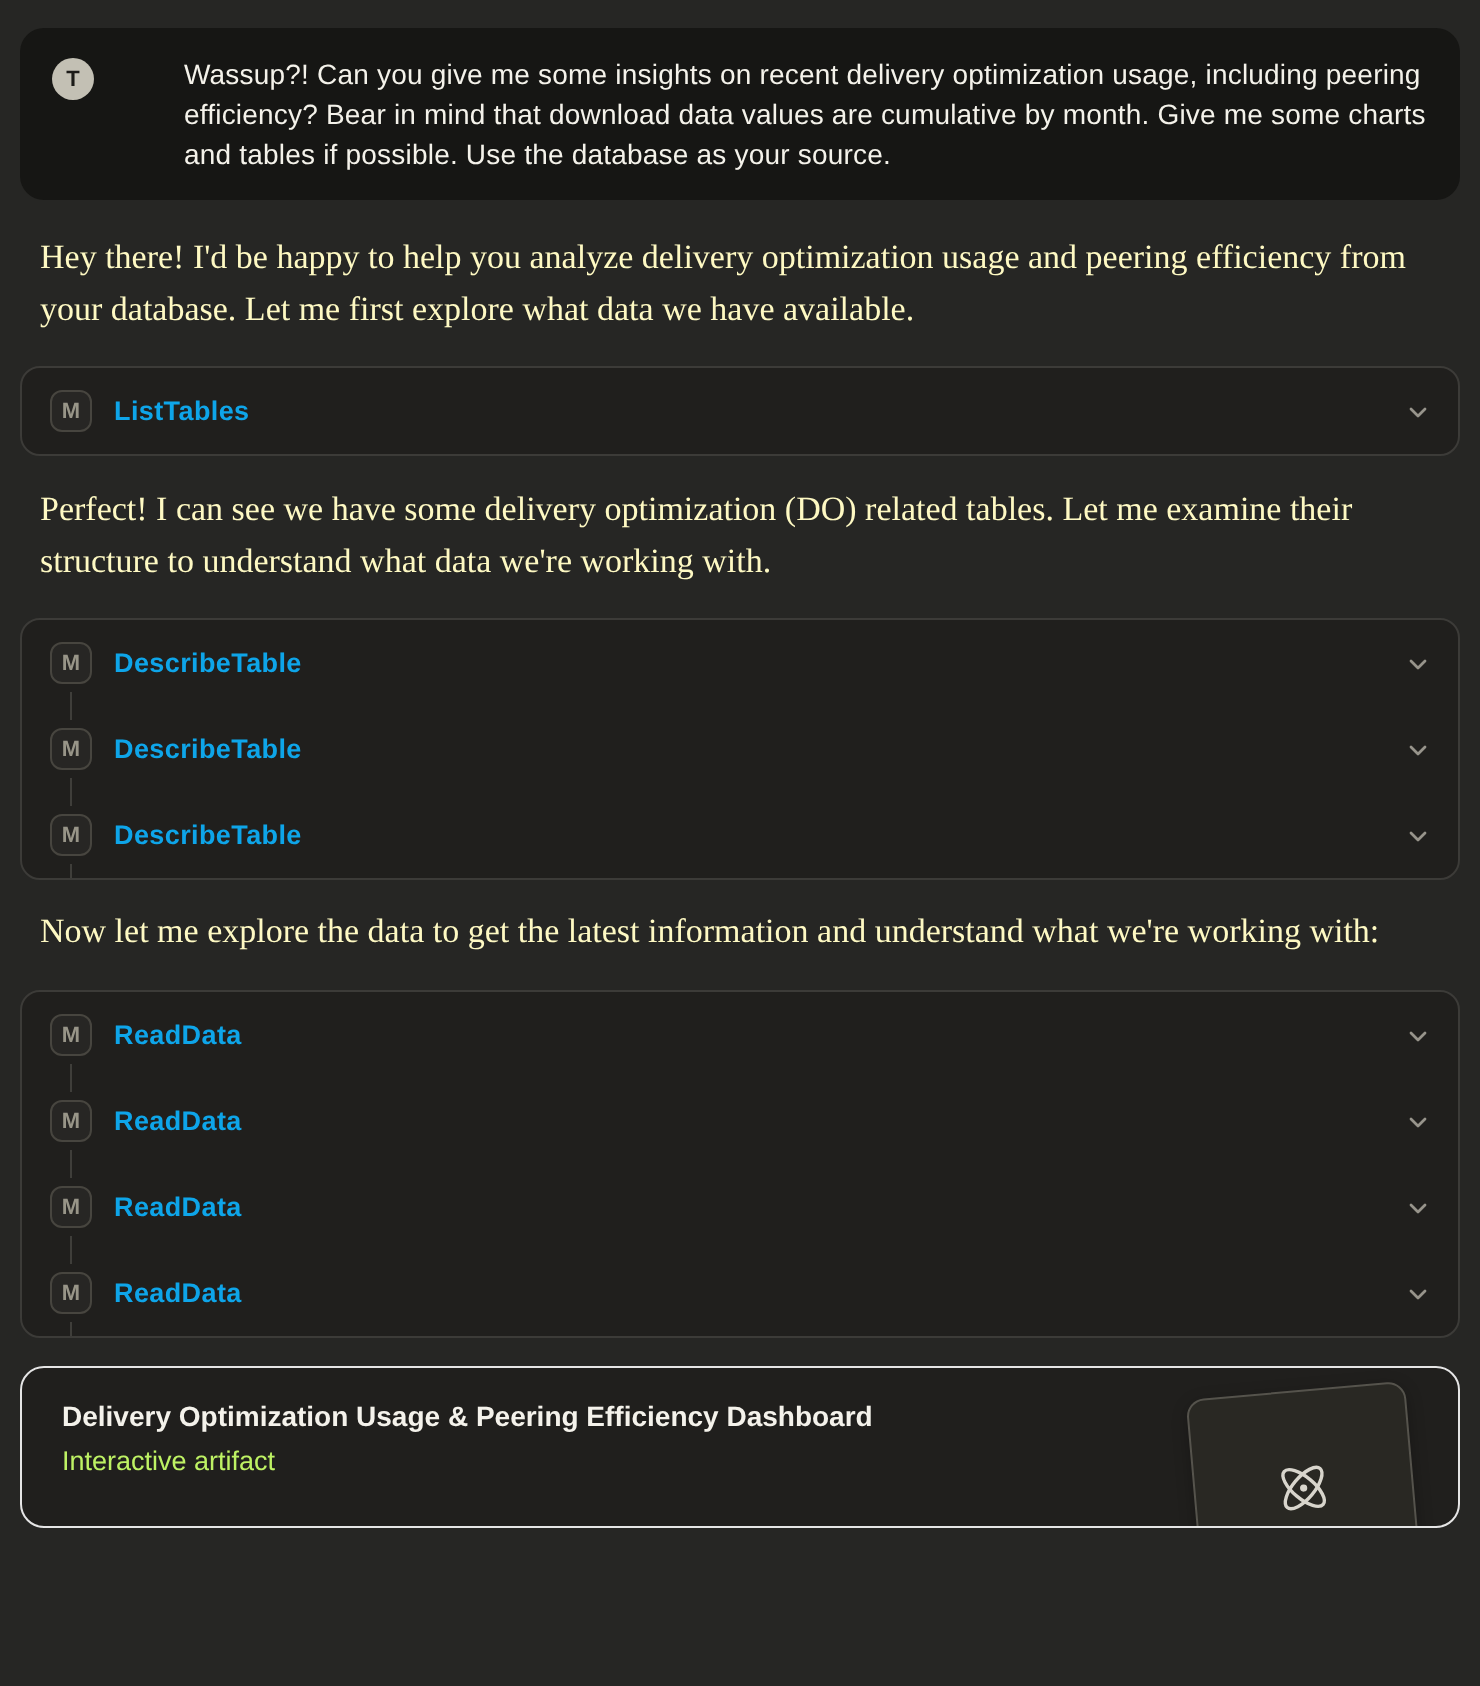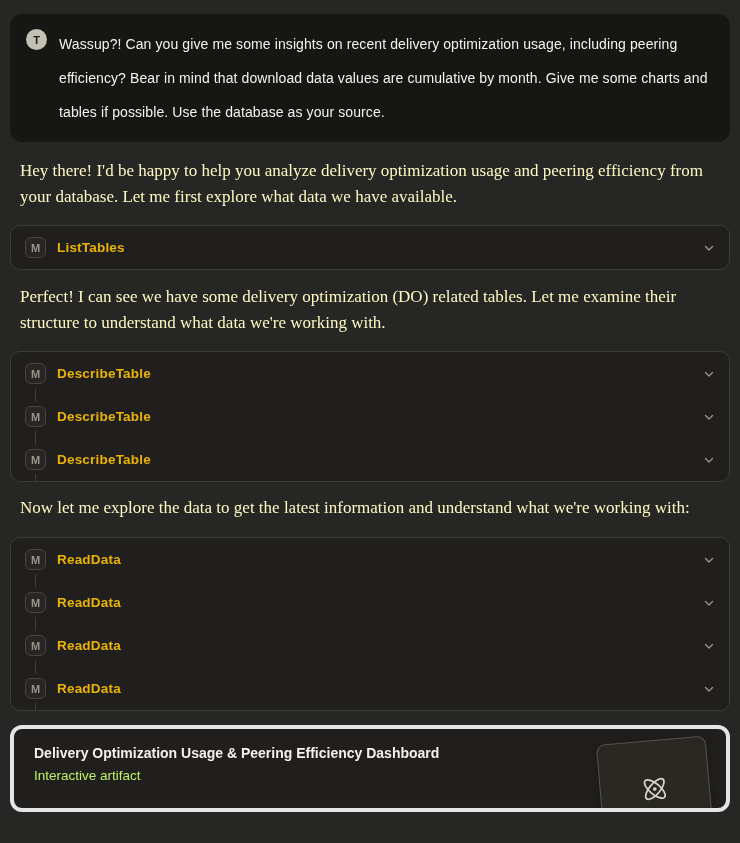--- a/index.html
+++ b/index.html
@@ -21,23 +21,24 @@
   .avatar {
     width:21px; height:21px; flex:0 0 21px;
     border-radius:50%;
     background:#c3c0b4; color:#1c1b18;
     font-size:11px; font-weight:700;
     display:flex; align-items:center; justify-content:center;
     margin-top:2px;
   }
   .user-text {
     color:#f4f2ea;
-    font-size:14px; line-height:34px; font-weight:500;
+    font-size:14px; line-height:20px; font-weight:500;
     letter-spacing:0.1px;
     max-width:650px;
+    margin-left:33px;
   }
 
   
   .para {
     font-family:"Liberation Serif", serif;
     color:#fef9c3;
     font-size:17px; line-height:26px;
     margin:16px 10px 15px;
     max-width:700px;
   }
@@ -72,29 +73,29 @@
   }
   .badge {
     width:21px; height:21px; box-sizing:border-box;
     border:1px solid #47453f; border-radius:6px;
     background:rgba(255,255,255,0.03);
     color:#989588; font-size:11px; font-weight:700;
     display:flex; align-items:center; justify-content:center;
   }
   .tool-label {
     margin-left:11px;
-    color:#eab308;
+    color:#0ea5e9;
     font-size:13.5px; font-weight:600; letter-spacing:0.2px;
   }
   .chevron { margin-left:auto; display:flex; align-items:center; }
 
   
   .artifact-card {
     position:relative;
-    border:4px solid #e5e5e5;
+    border:1px solid #e5e5e5;
     background:#201f1d;
     border-radius:12px;
     height:79px;
     overflow:hidden;
     cursor:pointer;
     margin-top:14px;
   }
   .artifact-title {
     position:absolute; left:20px; top:16px;
     color:#f4f2eb; font-size:14px; font-weight:700;

